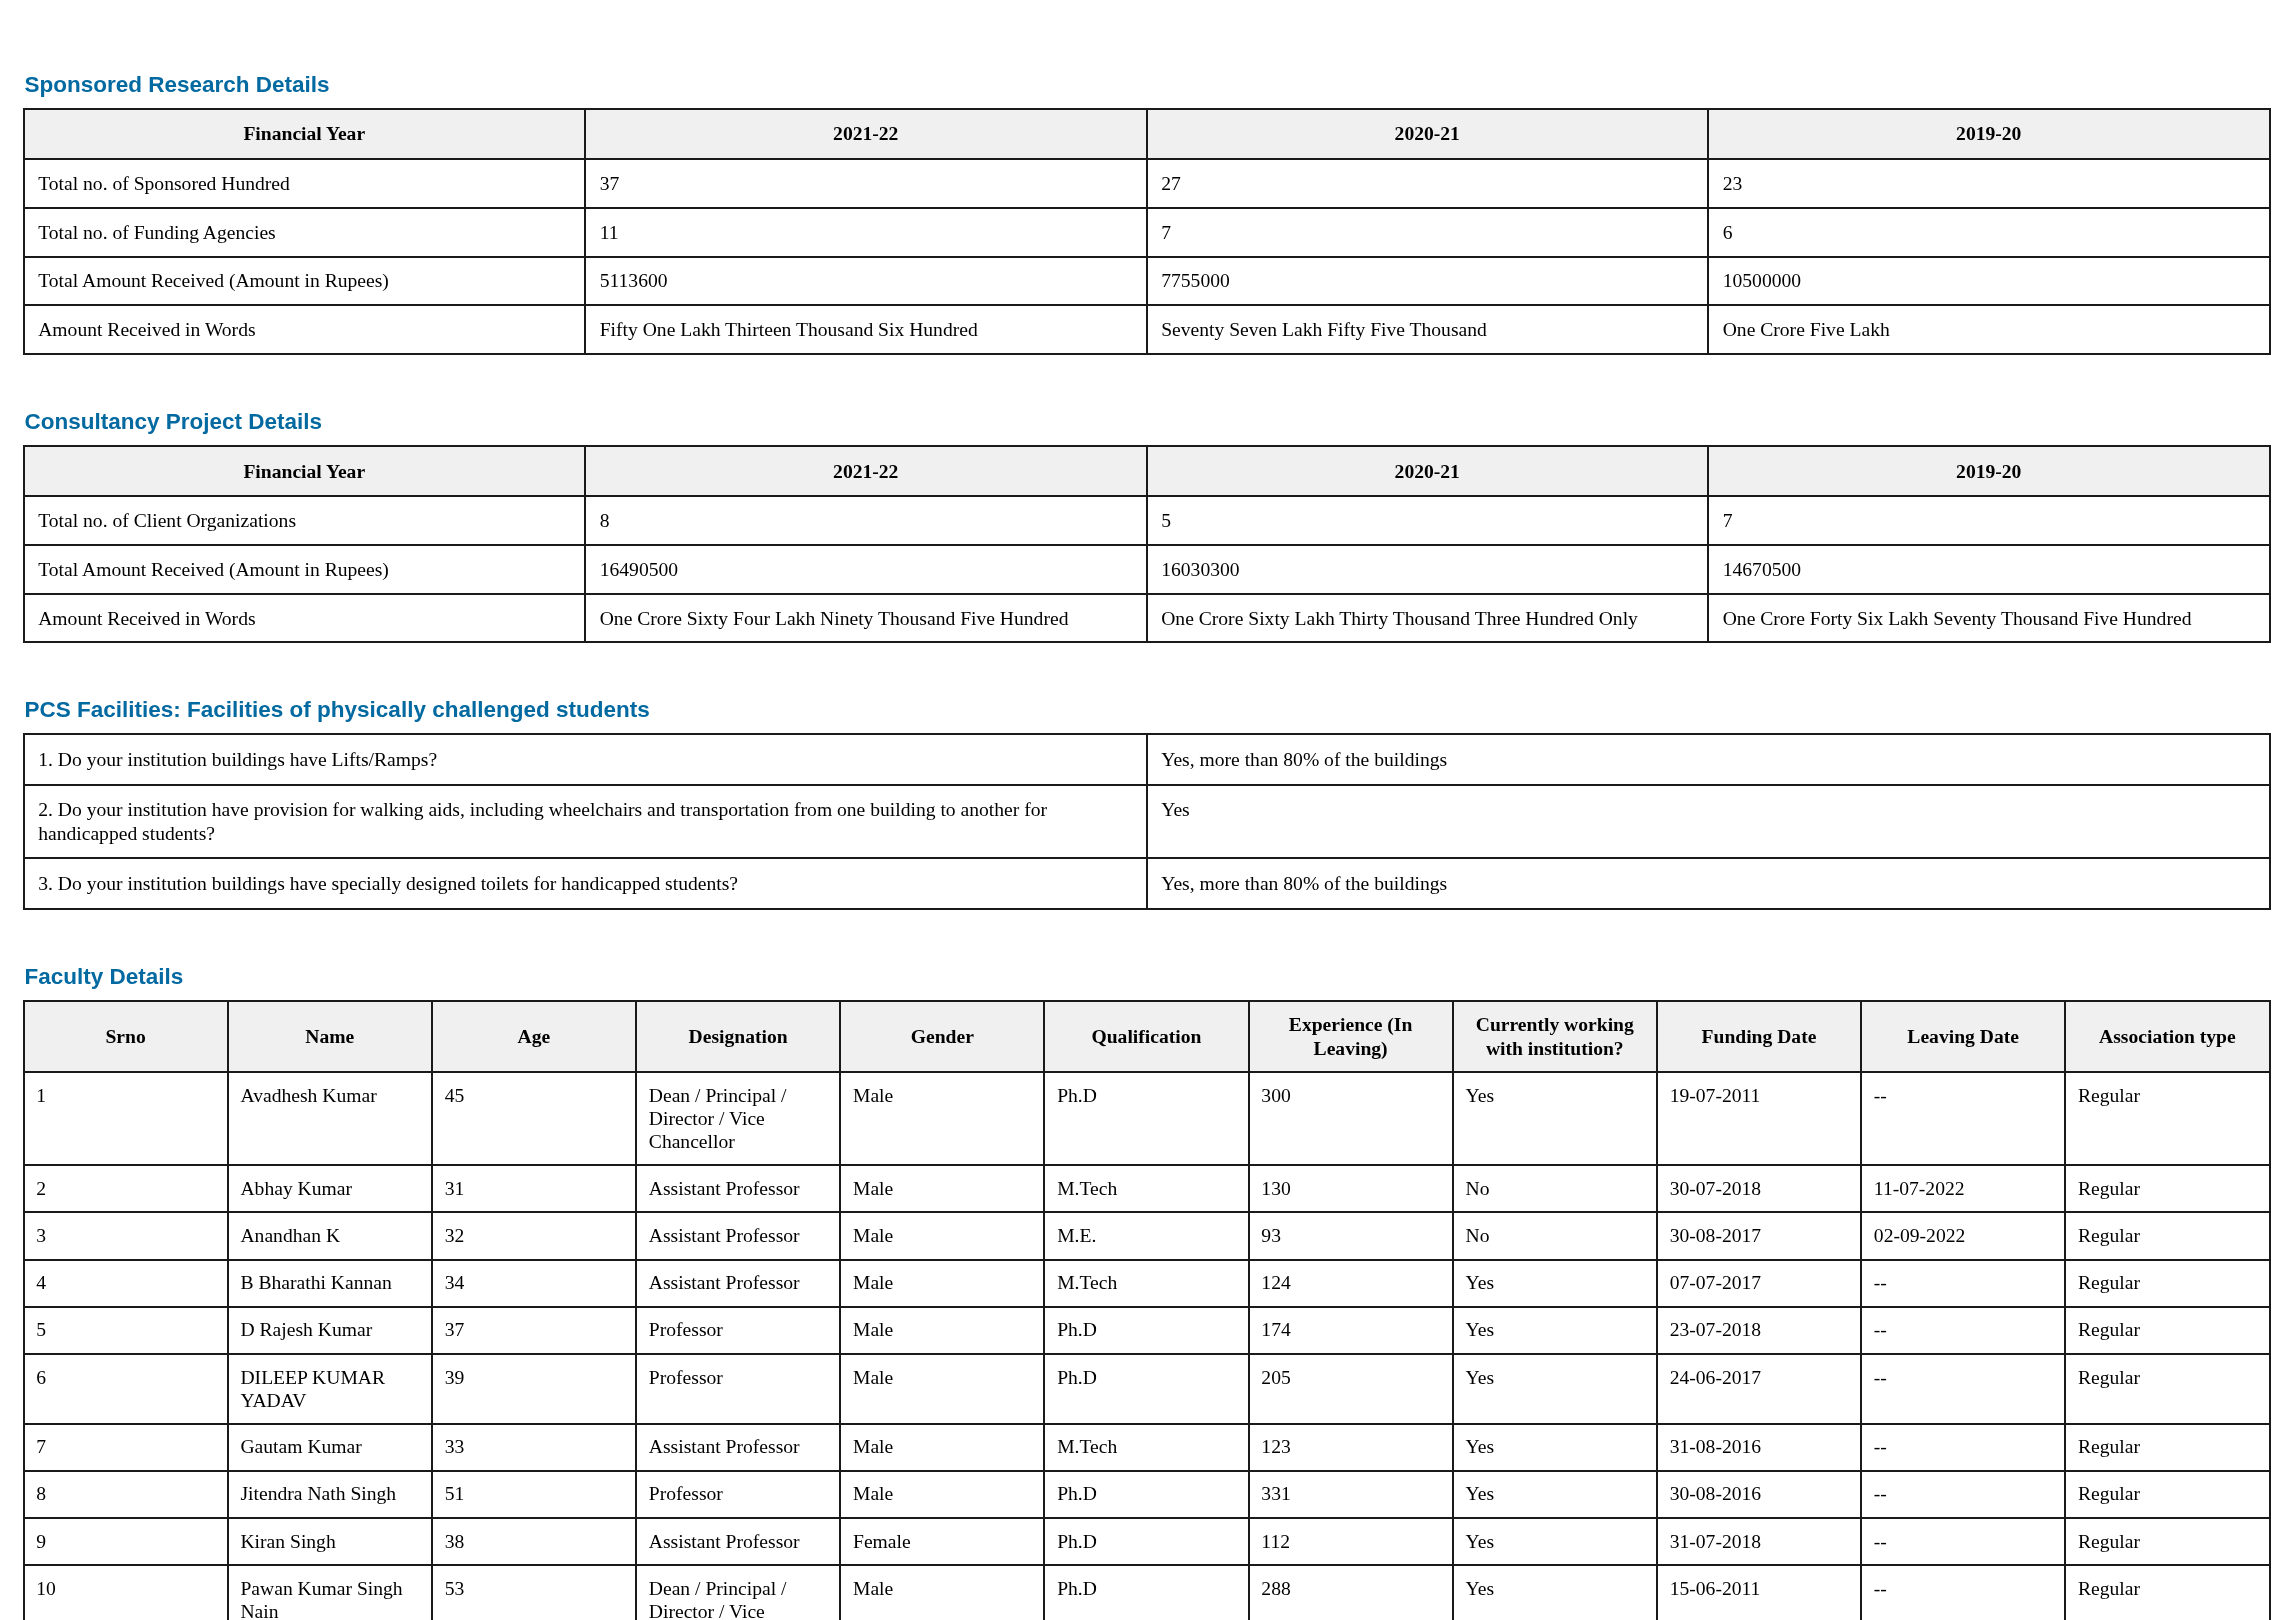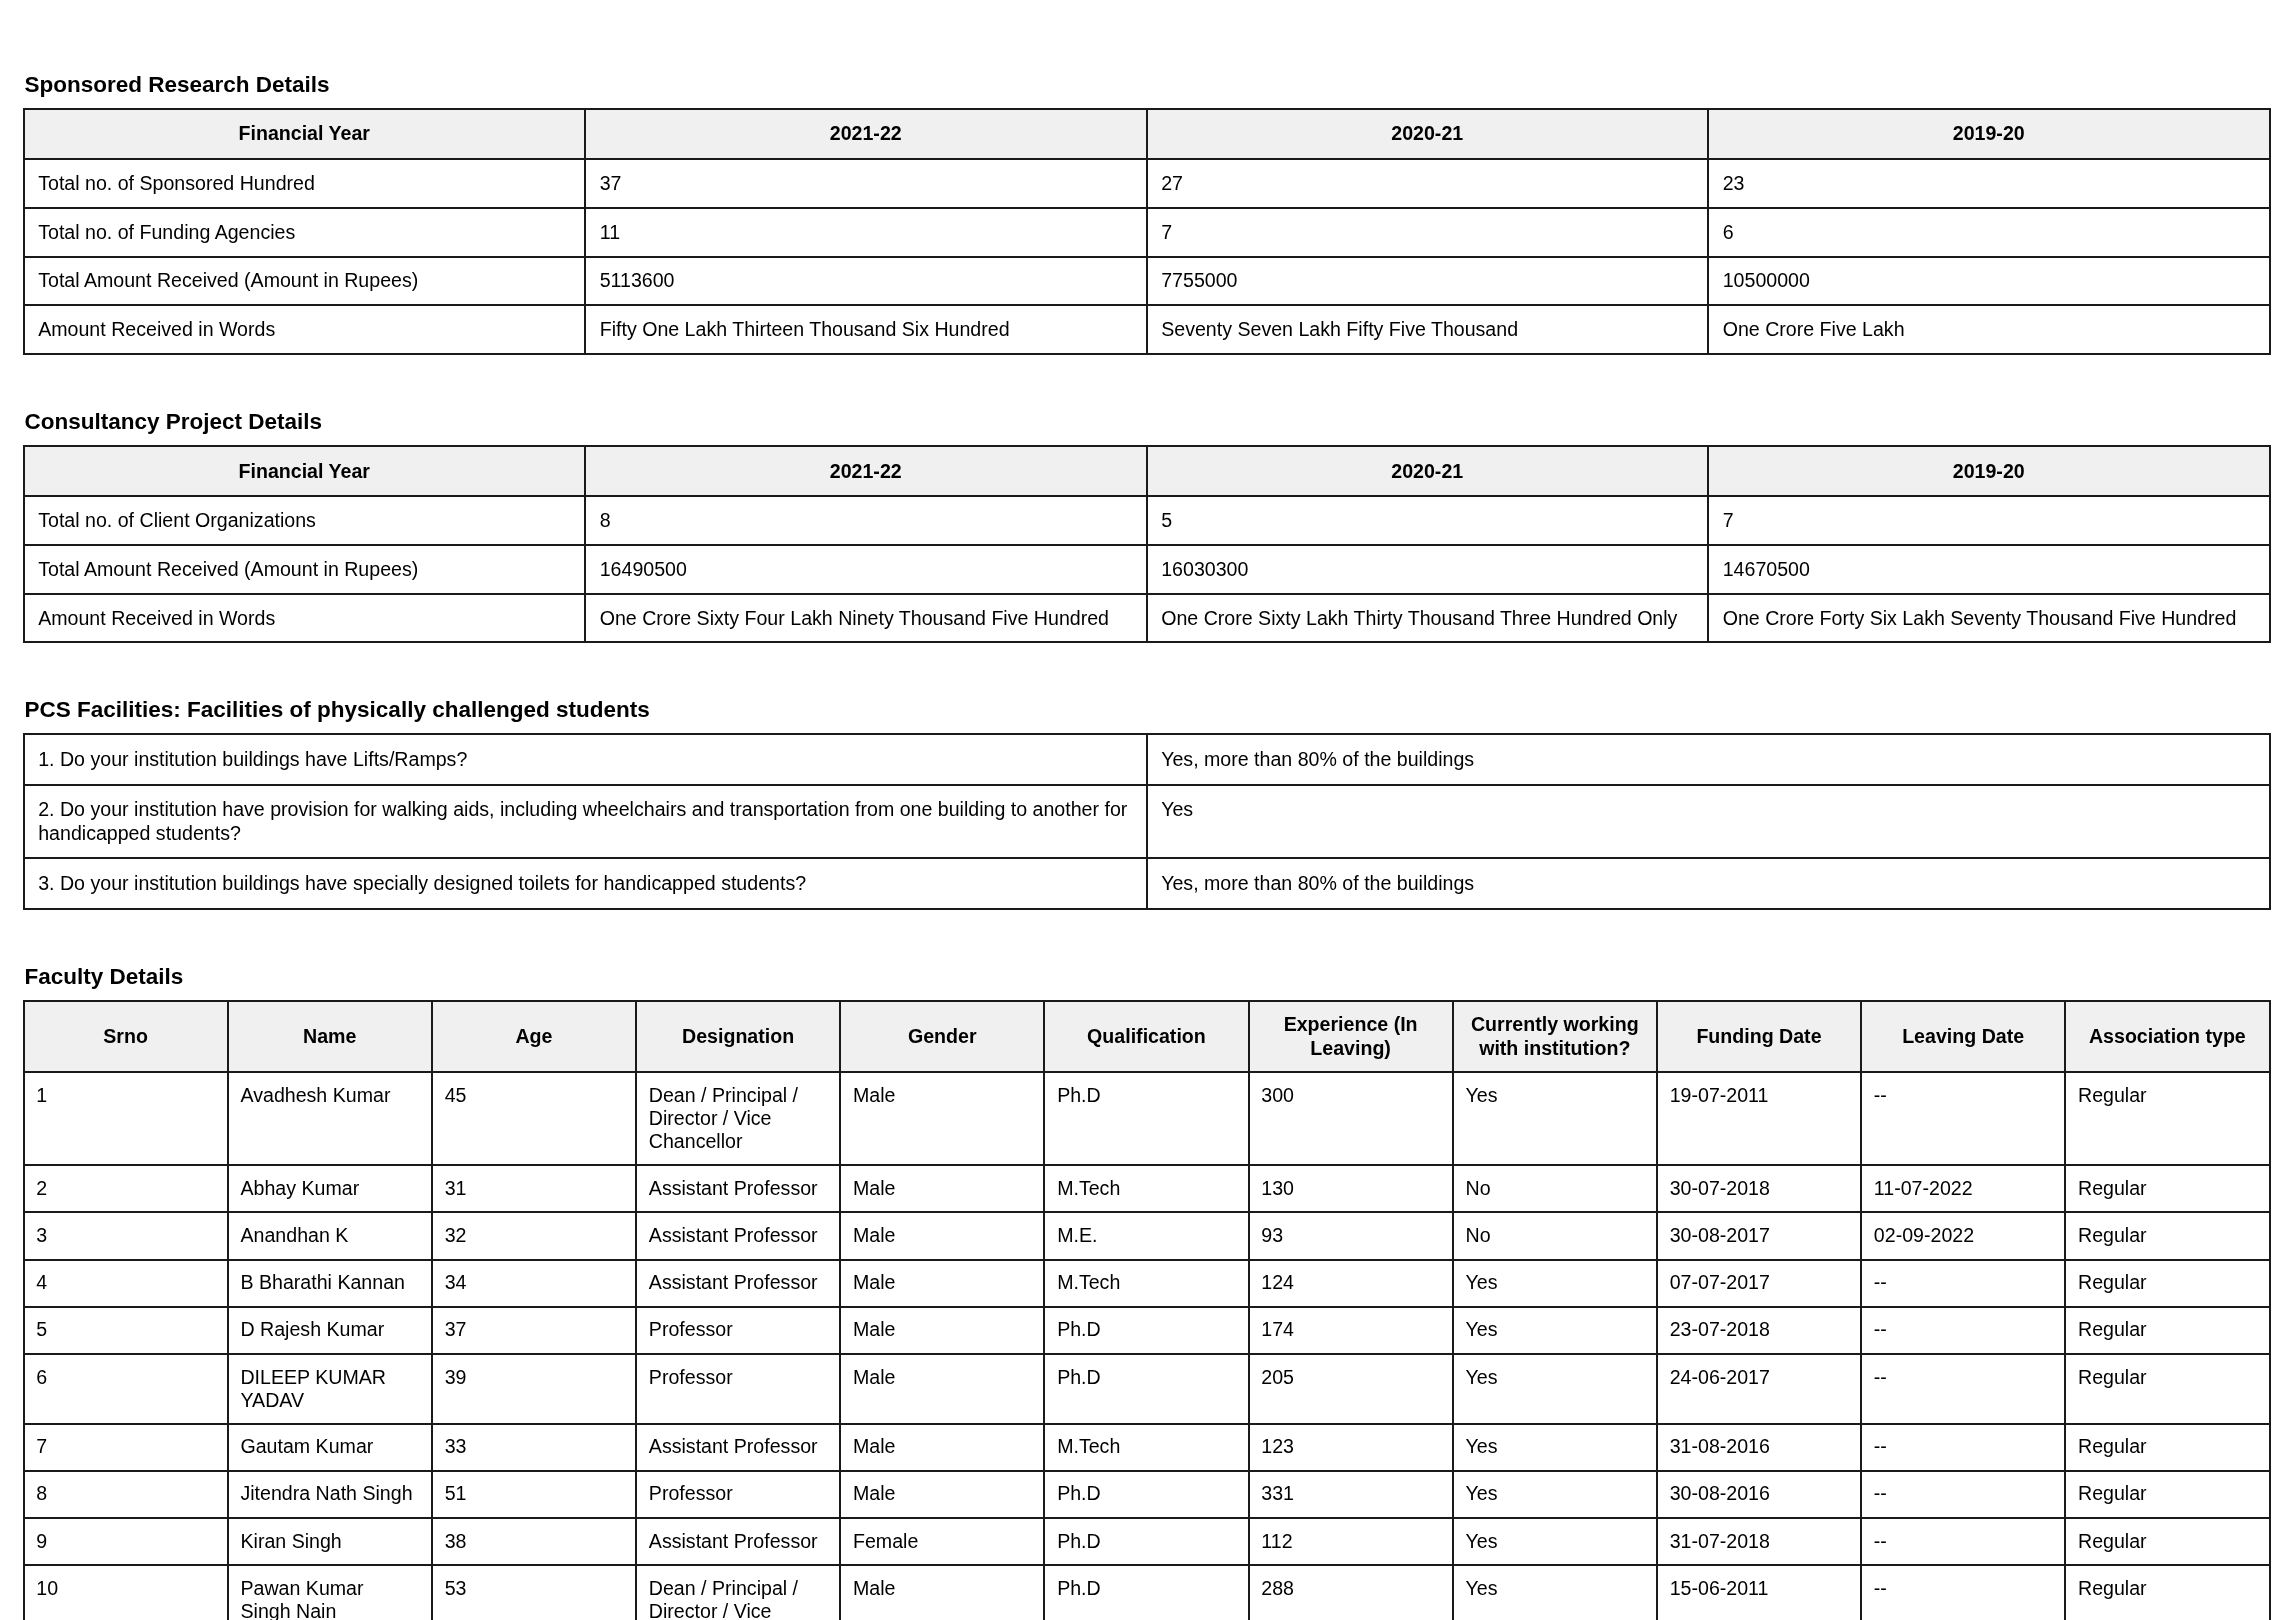--- a/index.html
+++ b/index.html
@@ -15,32 +15,33 @@
     box-sizing: border-box;
     overflow: hidden;
   }
   .page {
     padding: 71px 22.5px 39px 22.5px;
     box-sizing: border-box;
   }
   .section-title {
     font-size: 22.5px;
     font-weight: bold;
-    color: #000000;
+    color: #0369a1;
     margin: 0 0 9.8px 2px;
     line-height: 1.2;
   }
   section + section .section-title {
     margin-top: 53px;
   }
   table.grid {
     width: 100%;
     border-collapse: collapse;
     table-layout: fixed;
     background: #ffffff;
+    font-family: Liberation Serif, serif;
   }
   table.grid th, table.grid td {
     border: 2px solid #1a1a1a;
     font-size: 19.6px;
     line-height: 1.18;
     word-wrap: break-word;
   }
   table.grid th {
     background: #f0f0f0;
     font-weight: bold;

